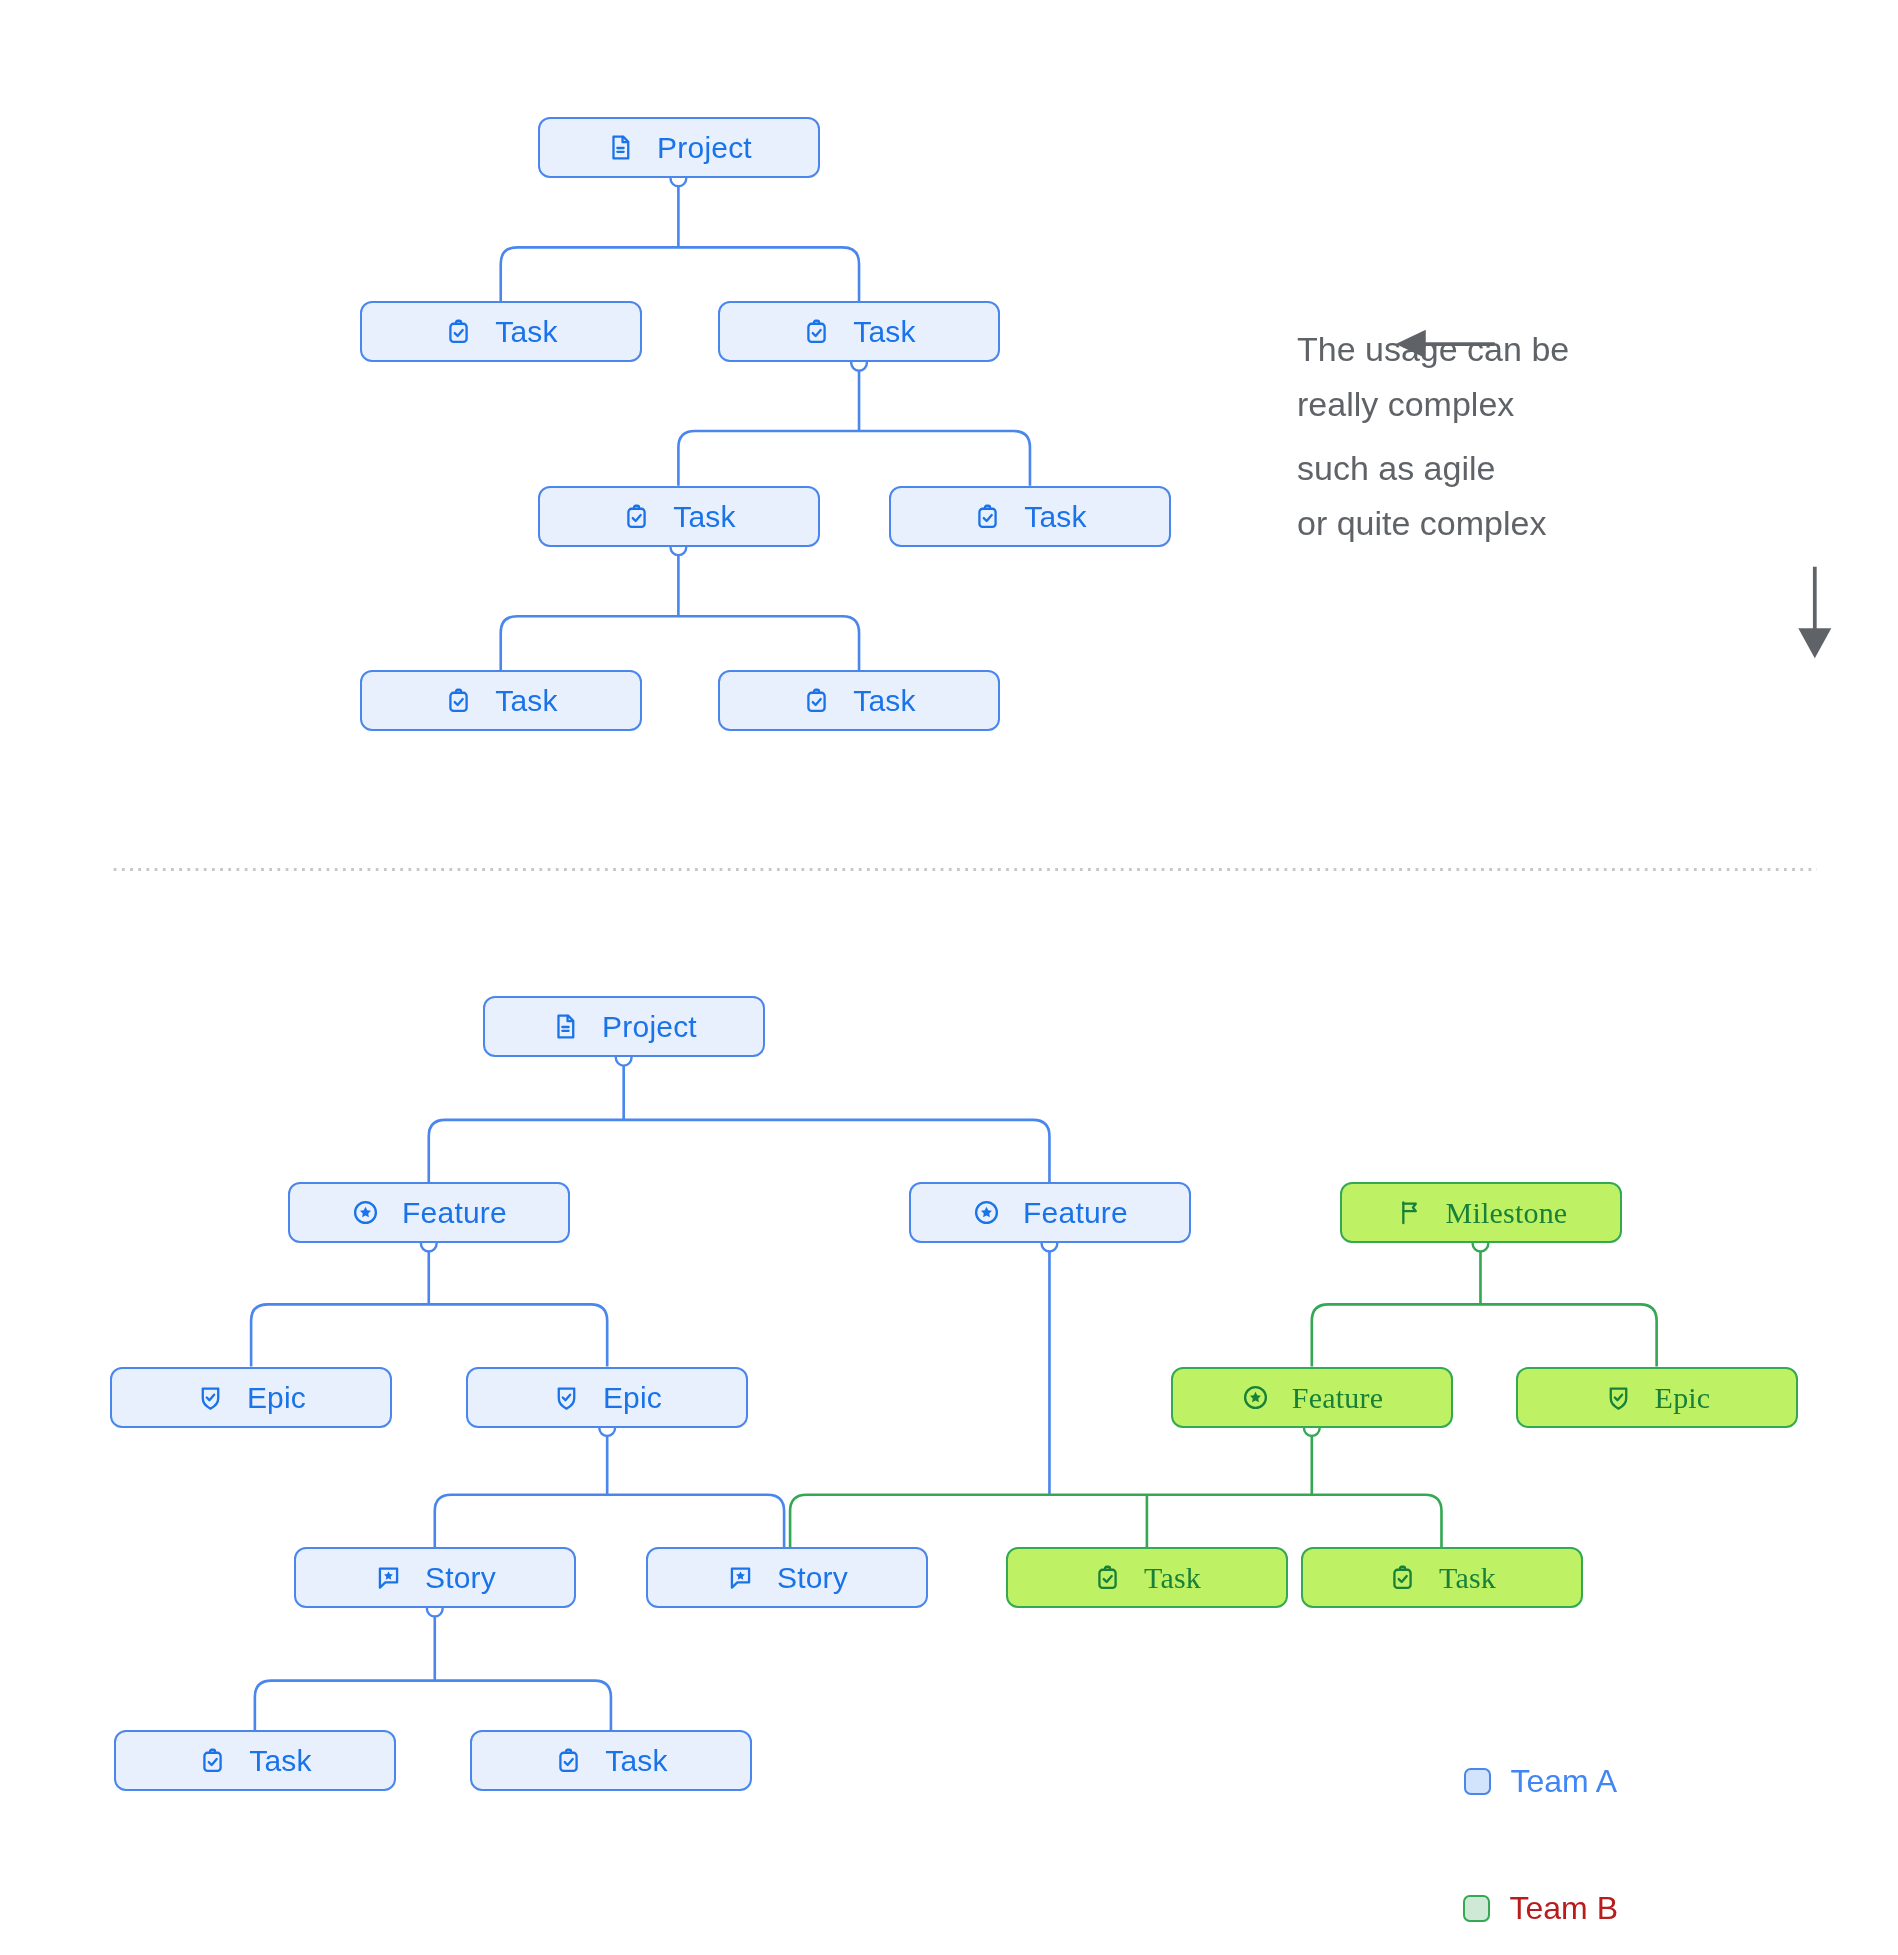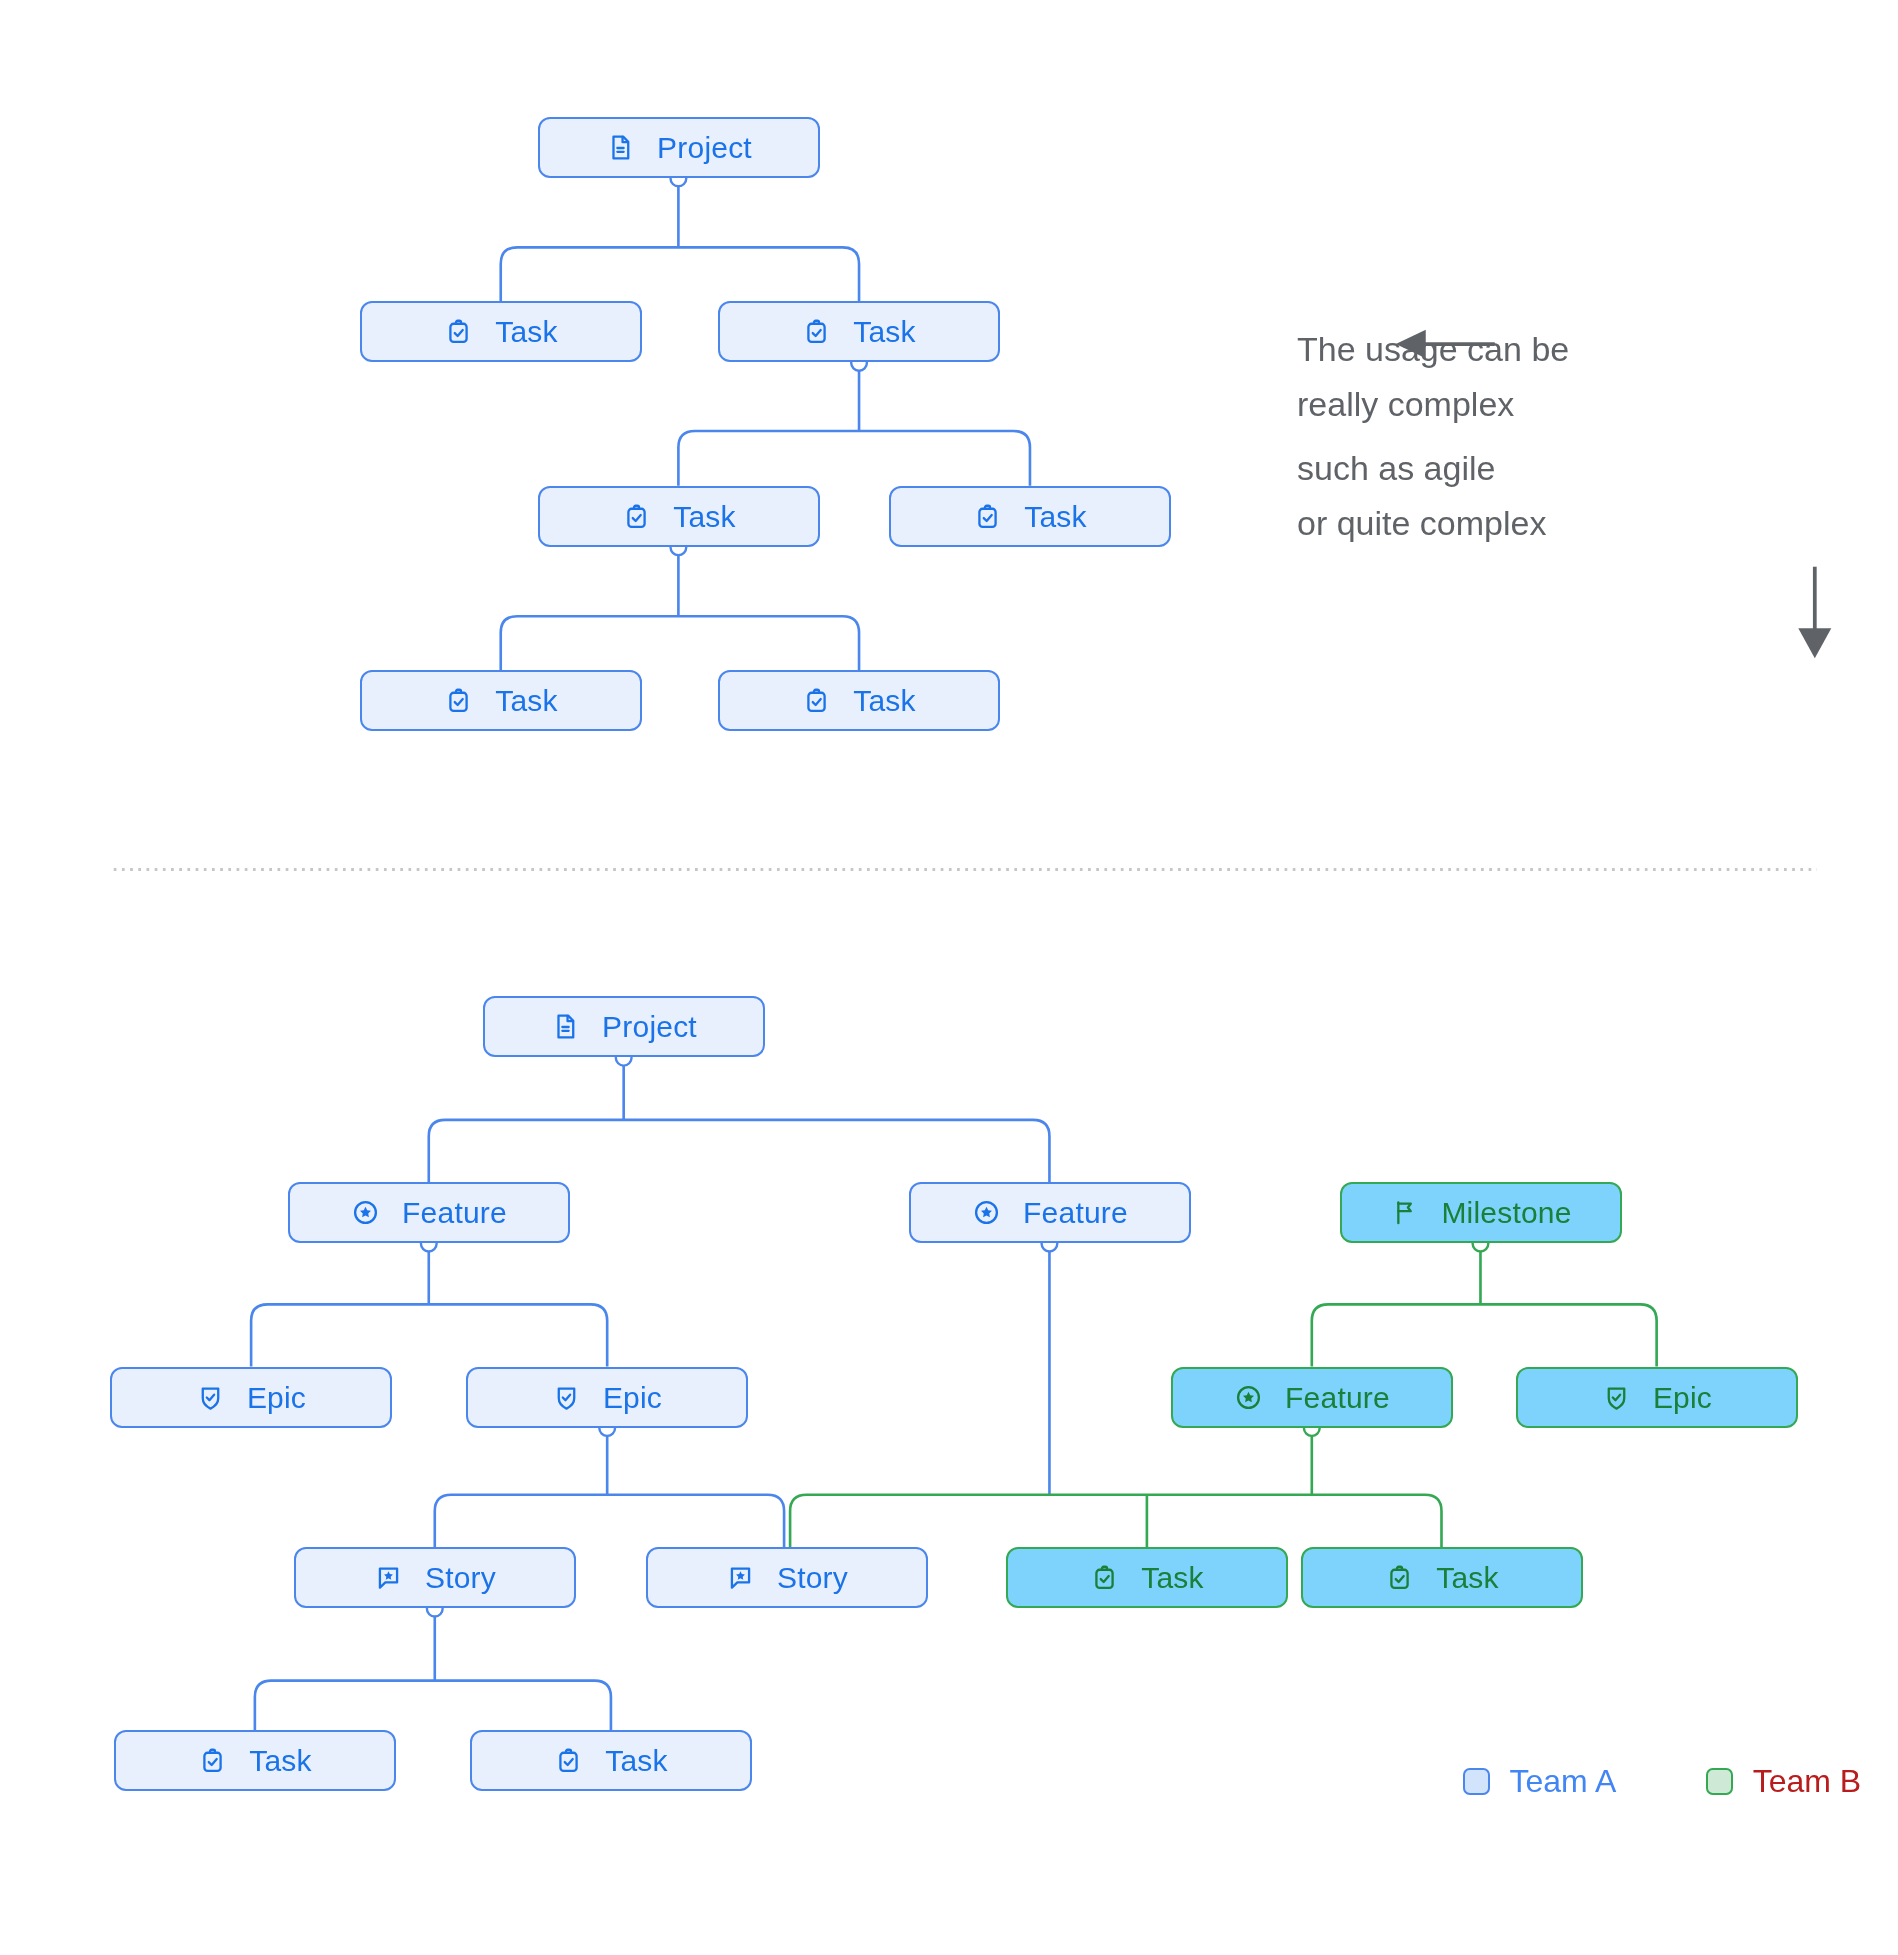--- a/index.html
+++ b/index.html
@@ -3,30 +3,30 @@
 <meta charset="utf-8">
 <style>
   html,body{margin:0;padding:0;background:#ffffff;}
   .canvas{position:relative;width:1898px;height:1955px;background:#ffffff;overflow:hidden;
           font-family:"Liberation Sans","DejaVu Sans",sans-serif;}
   svg.wires{position:absolute;left:0;top:0;width:1898px;height:1955px;}
   .node{position:absolute;width:282px;height:61px;box-sizing:border-box;border-radius:12px;
         display:flex;align-items:center;justify-content:center;gap:22px;
         font-size:30px;font-weight:500;letter-spacing:0.2px;}
   .node.team-A{background:#e8f0fe;border:2.6px solid #4a86ec;color:#1a73e8;}
-  .node.team-B{background:#7dd3fc;border:2.6px solid #34a853;color:#188038;}
+  .node.team-B{background:#bef264;border:2.6px solid #34a853;color:#188038;font-family:Liberation Serif, serif;}
   .node .icon{display:flex;align-items:center;}
   .node .icon svg{width:29px;height:29px;}
   .annotation{position:absolute;left:1297px;top:322px;width:520px;text-align:left;
               color:#5f6368;font-size:34px;line-height:55px;font-weight:400;}
   .annotation .gap{height:9px;}
   .divider{position:absolute;left:111px;top:867px;width:1706px;height:5.2px;
            background-image:radial-gradient(circle 1.7px,#c4c7ca 1.6px,rgba(0,0,0,0) 1.8px);
            background-size:8.2px 5.2px;background-repeat:repeat-x;}
-  .legend{position:absolute;left:1463px;top:1763px;display:flex;gap:90px;align-items:center;}
+  .legend{position:absolute;left:1463px;top:1763px;display:flex;gap:90px;align-items:center;flex-direction:column;}
   .legend-item{display:flex;align-items:center;gap:19.5px;font-size:32px;font-weight:500;}
   .swatch{width:27px;height:27px;border-radius:6.7px;box-sizing:border-box;}
   .legend-item.team-A{color:#4285f4;}
   .legend-item.team-B{color:#b91c1c;}
   .legend-item.team-A .swatch{background:#d2e3fc;border:2.2px solid #4a86ec;}
   .legend-item.team-B .swatch{background:#ceead6;border:2.2px solid #34a853;}
 </style>
 </head>
 <body>
 

